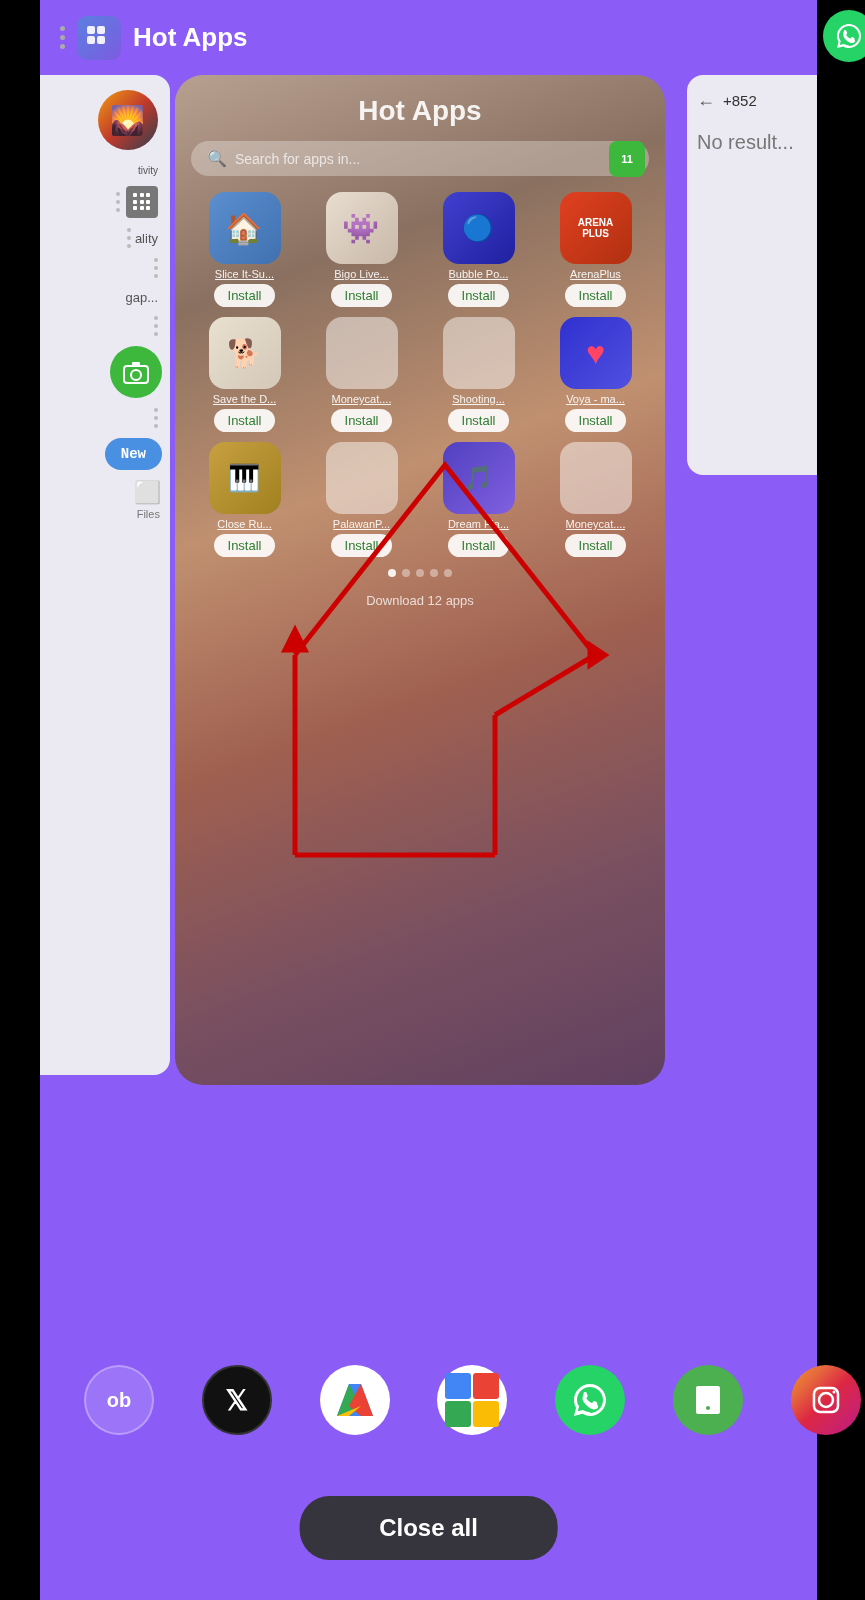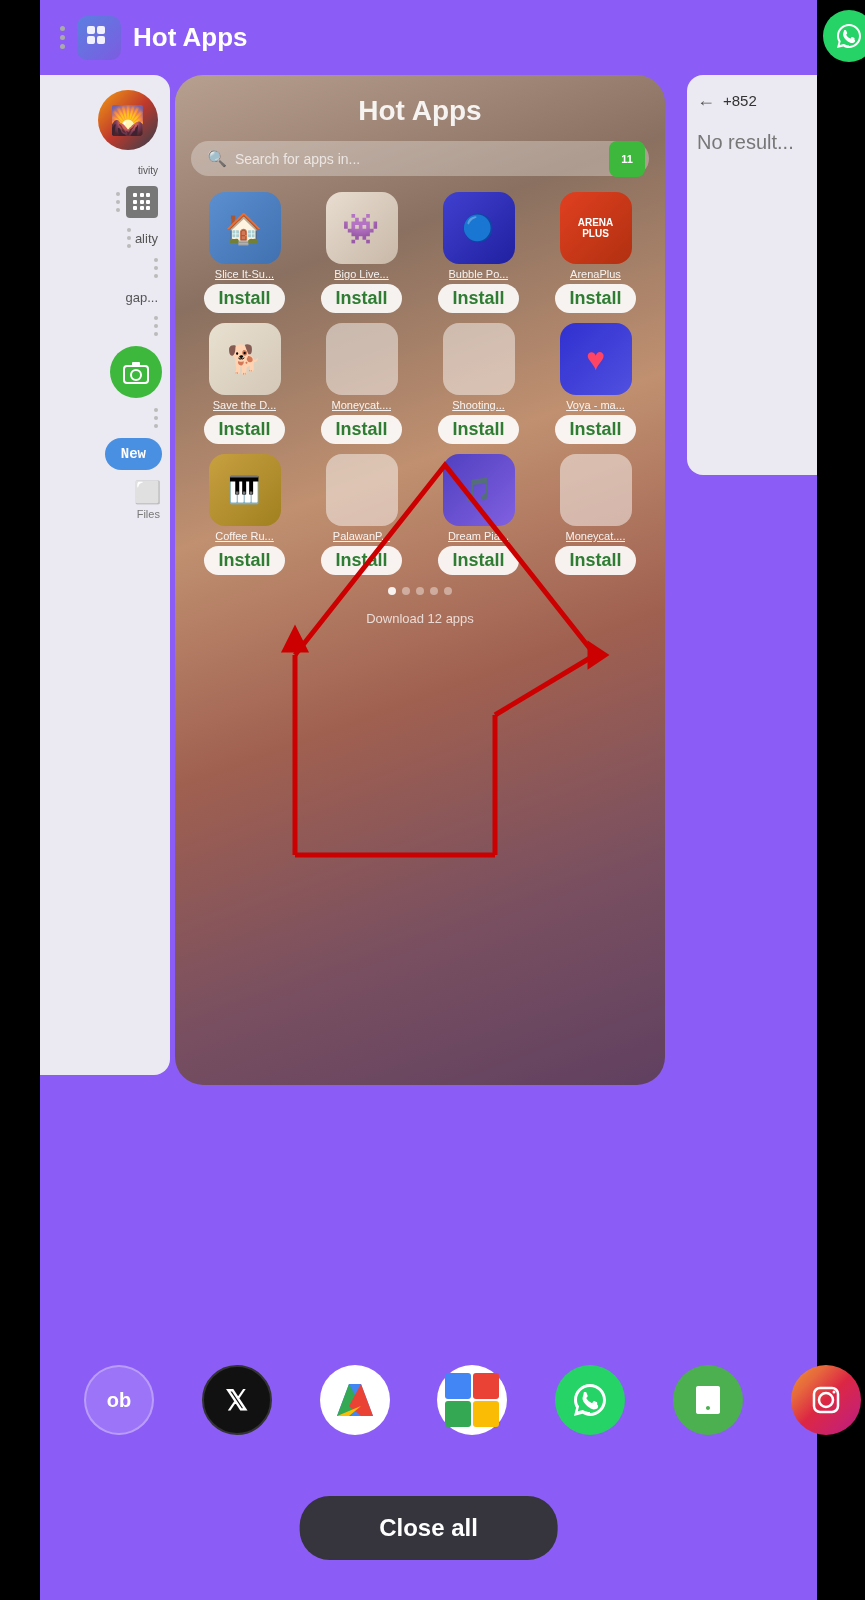--- a/index.html
+++ b/index.html
@@ -427,22 +427,22 @@
       text-overflow: ellipsis;
       white-space: nowrap;
       text-decoration: underline;
     }
     .install-btn {
       background: rgba(255,255,255,0.9);
       color: #2e7d32;
       border: none;
       border-radius: 20px;
       padding: 4px 14px;
-      font-size: 18px;
-      font-weight: 700;
+      font-size: 13px;
+      font-weight: 400;
       cursor: pointer;
     }
 
     
     .page-dots {
       display: flex;
       gap: 6px;
       margin-bottom: 16px;
     }
     .page-dot {
@@ -734,21 +734,21 @@
             <span class="app-name">Voya - ma...</span>
             <button class="install-btn">Install</button>
           </div>
 
           <div class="app-item">
             <div class="app-icon-wrap">
               <div class="app-icon-coffee">
                 <span style="font-size:26px;">🎹</span>
               </div>
             </div>
-            <span class="app-name">Coffee Ru...</span>
+            <span class="app-name">Close Ru...</span>
             <button class="install-btn">Install</button>
           </div>
 
           <div class="app-item">
             <div class="app-icon-wrap">
               <div class="app-icon-palawan"></div>
             </div>
             <span class="app-name">PalawanP...</span>
             <button class="install-btn">Install</button>
           </div>

